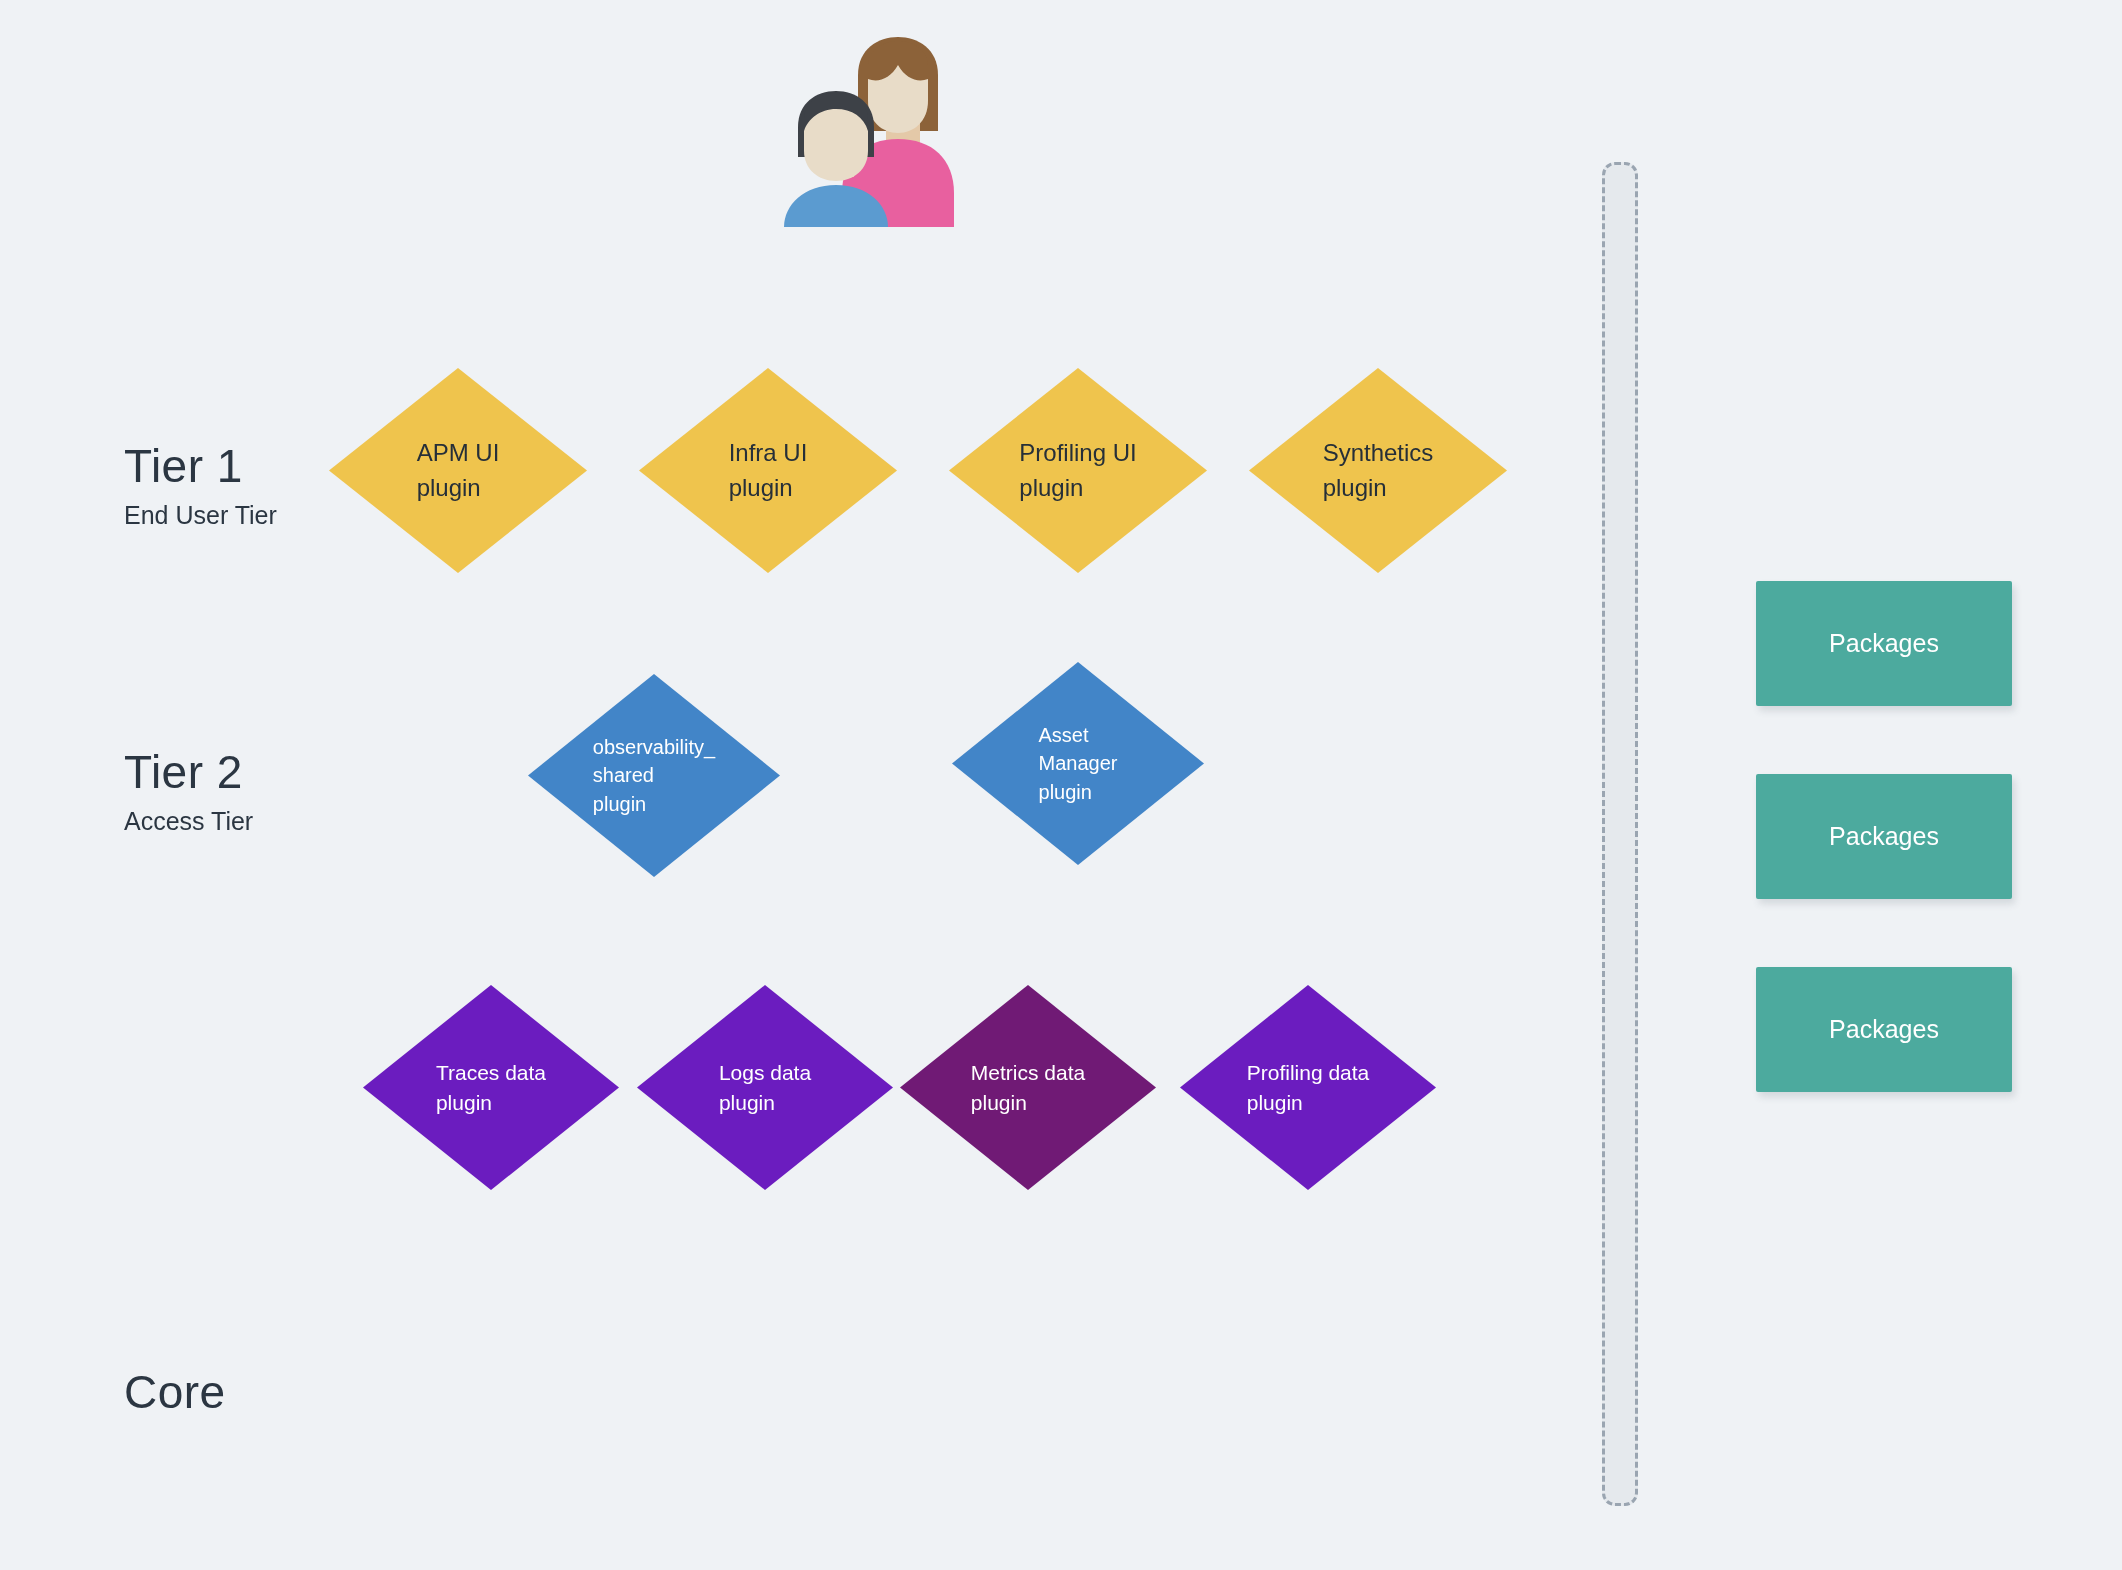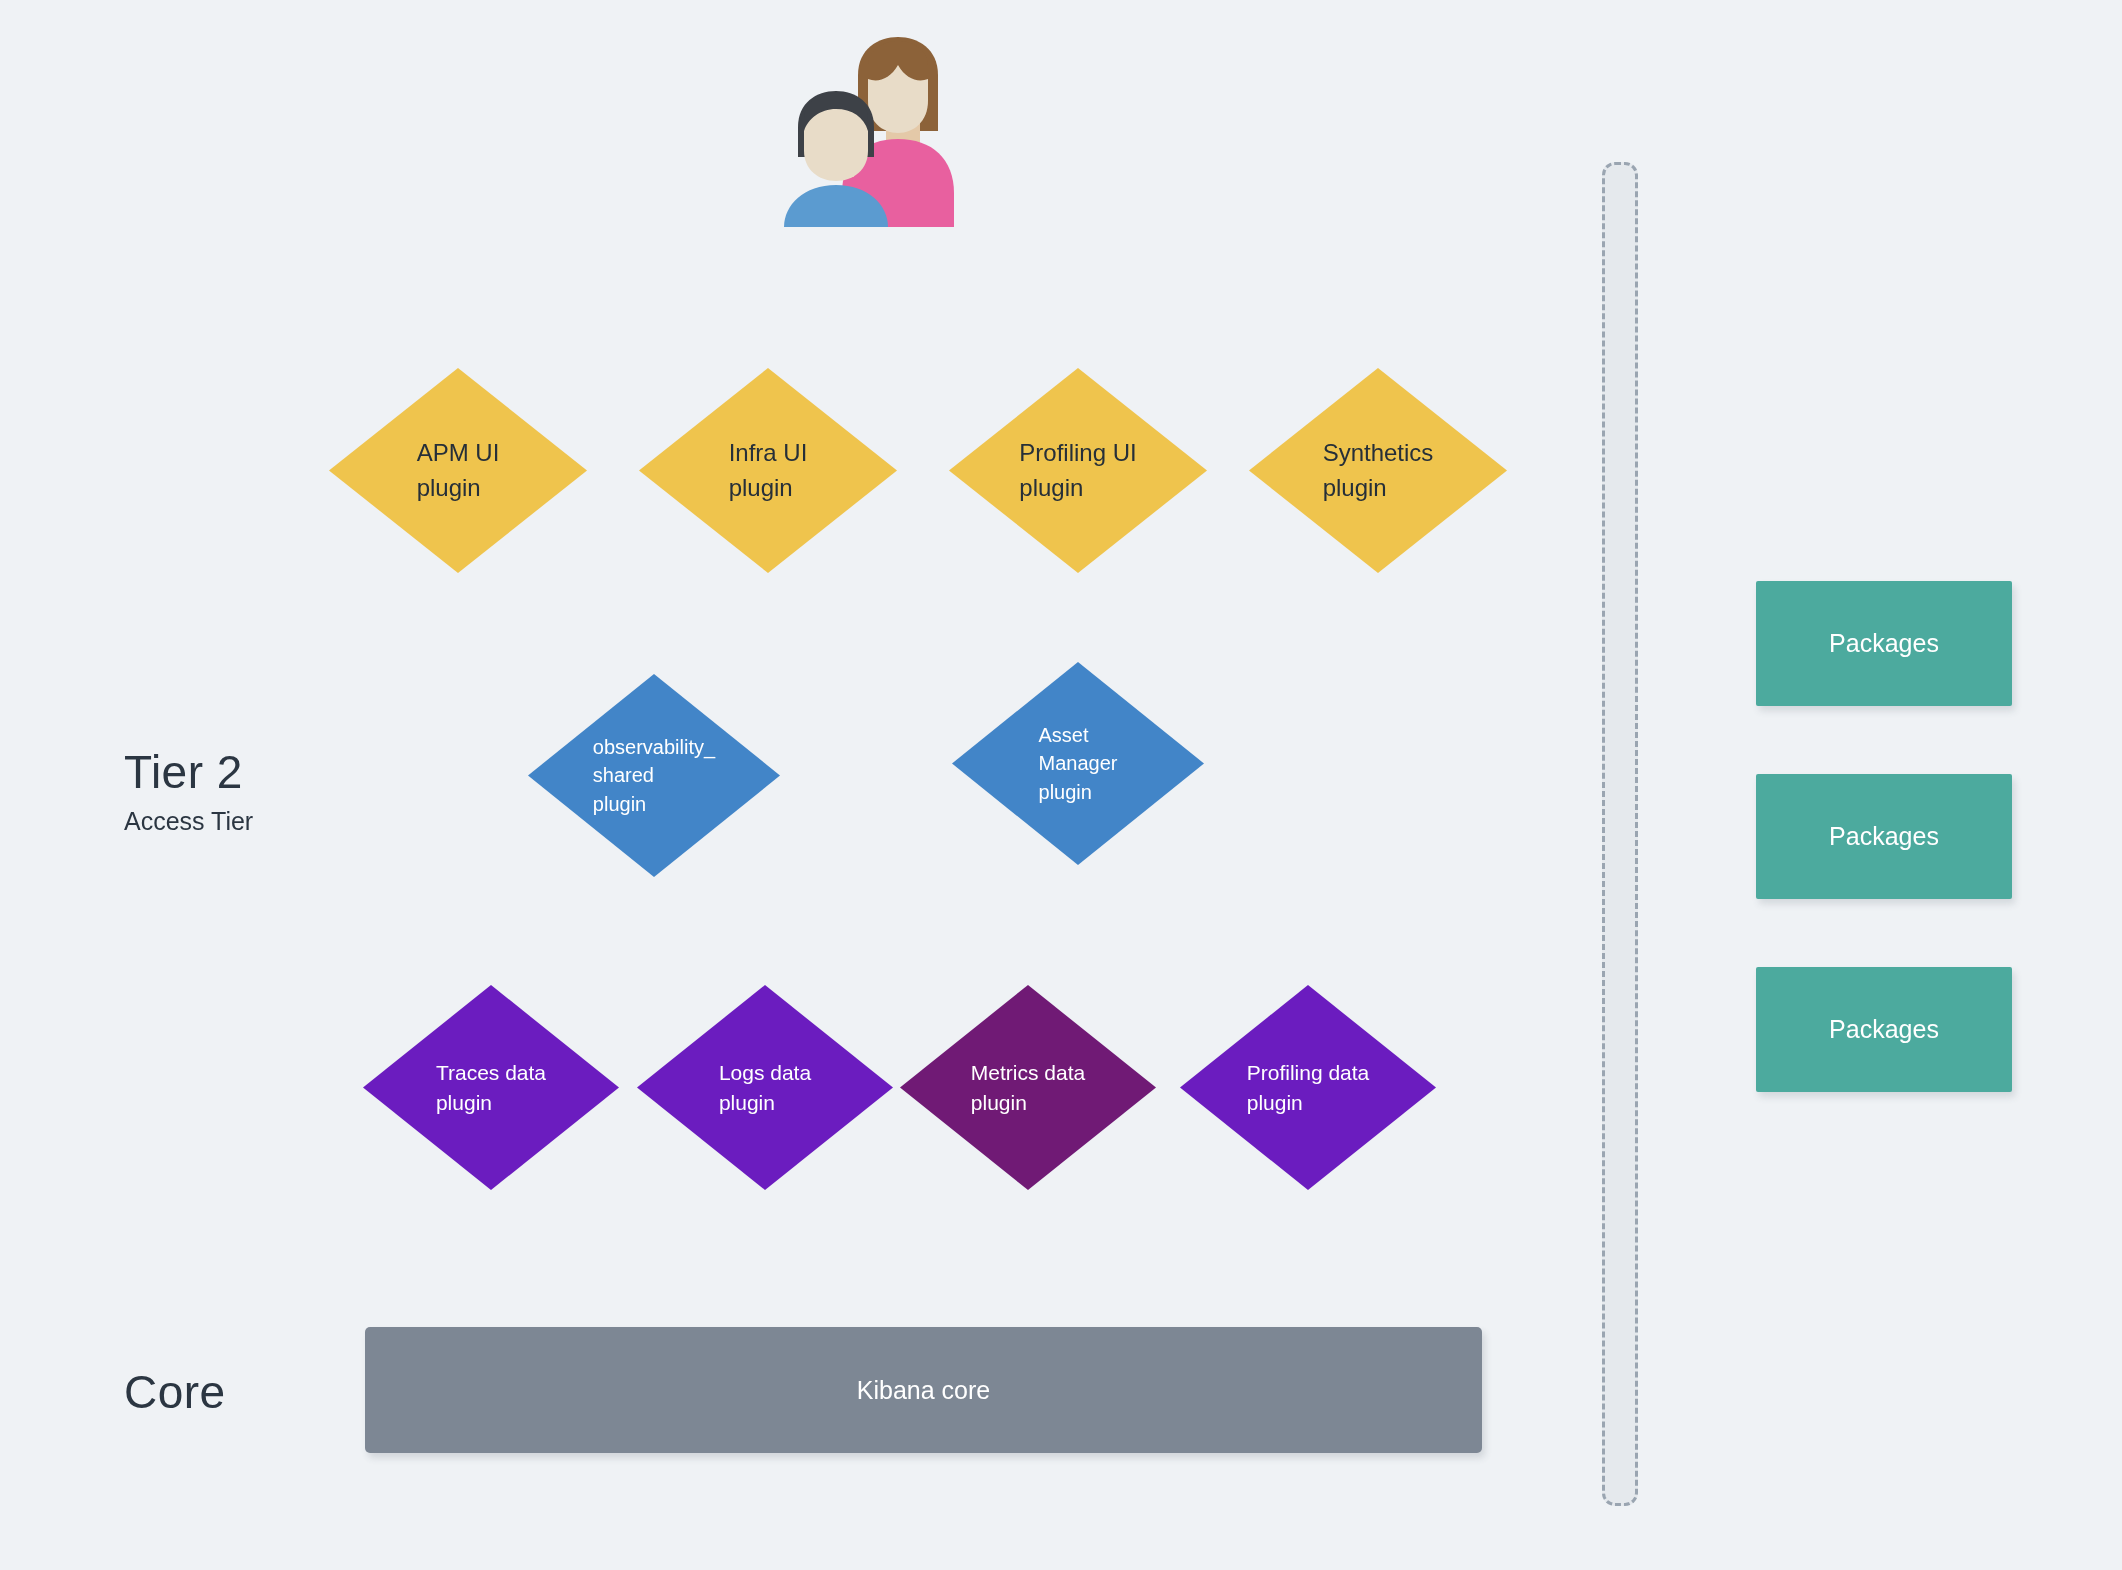--- a/index.html
+++ b/index.html
@@ -126,20 +126,24 @@
       <path d="M116 104 C150 104, 172 124, 172 158 L172 192 L60 192 L60 158 C60 124, 82 104, 116 104 Z" fill="#e8609f"></path>
 
       <path d="M16 92 C16 68, 34 56, 54 56 C74 56, 92 68, 92 92 L92 122 L16 122 Z" fill="#3d4147"></path>
       <rect x="42" y="110" width="30" height="32" fill="#e4c9a8"></rect>
       <path d="M22 96 C22 78, 36 68, 54 68 C72 68, 86 78, 86 96 L86 116 C86 134, 72 146, 54 146 C36 146, 22 134, 22 116 Z" fill="#e8dcc8"></path>
       <path d="M22 96 C26 84, 38 74, 54 74 C70 74, 82 82, 86 96 L86 84 C86 68, 72 58, 54 58 C36 58, 22 68, 22 84 Z" fill="#3d4147"></path>
       <path d="M54 150 C86 150, 106 170, 106 192 L2 192 C2 170, 22 150, 54 150 Z" fill="#5b9bd0"></path>
     </svg>
   </div>
 
+  <div class="tier-label" style="left:124px; top:442px;">
+    <div class="tier-title">Tier 1</div>
+    <div class="tier-sub">End User Tier</div>
+  </div>
 
   <div class="diamond tier1" style="left:329px; top:368px; width:258px; height:205px; background:#efc44d;">
     <span class="dtext">APM UI
 plugin</span>
   </div>
   <div class="diamond tier1" style="left:639px; top:368px; width:258px; height:205px; background:#efc44d;">
     <span class="dtext">Infra UI
 plugin</span>
   </div>
   <div class="diamond tier1" style="left:949px; top:368px; width:258px; height:205px; background:#efc44d;">
@@ -182,23 +186,20 @@
   </div>
   <div class="diamond tier3" style="left:1180px; top:985px; width:256px; height:205px; background:#6b1cbf;">
     <span class="dtext">Profiling data
 plugin</span>
   </div>
 
   <div class="tier-label" style="left:124px; top:1368px;">
     <div class="tier-title">Core</div>
   </div>
 
-  <div class="core-bar" style="left:365px; top:1327px; width:1117px; height:126px; background:#7d8794;">
-    <span class="core-text">Kibana core</span>
-  </div>
 
   <div class="dashed-column" style="left:1602px; top:162px; width:36px; height:1344px;"></div>
 
   <div class="pkg-box" style="left:1756px; top:581px; width:256px; height:125px; background:#4caa9e;">
     <span class="pkg-text">Packages</span>
   </div>
   <div class="pkg-box" style="left:1756px; top:774px; width:256px; height:125px; background:#4caa9e;">
     <span class="pkg-text">Packages</span>
   </div>
   <div class="pkg-box" style="left:1756px; top:967px; width:256px; height:125px; background:#4caa9e;">

